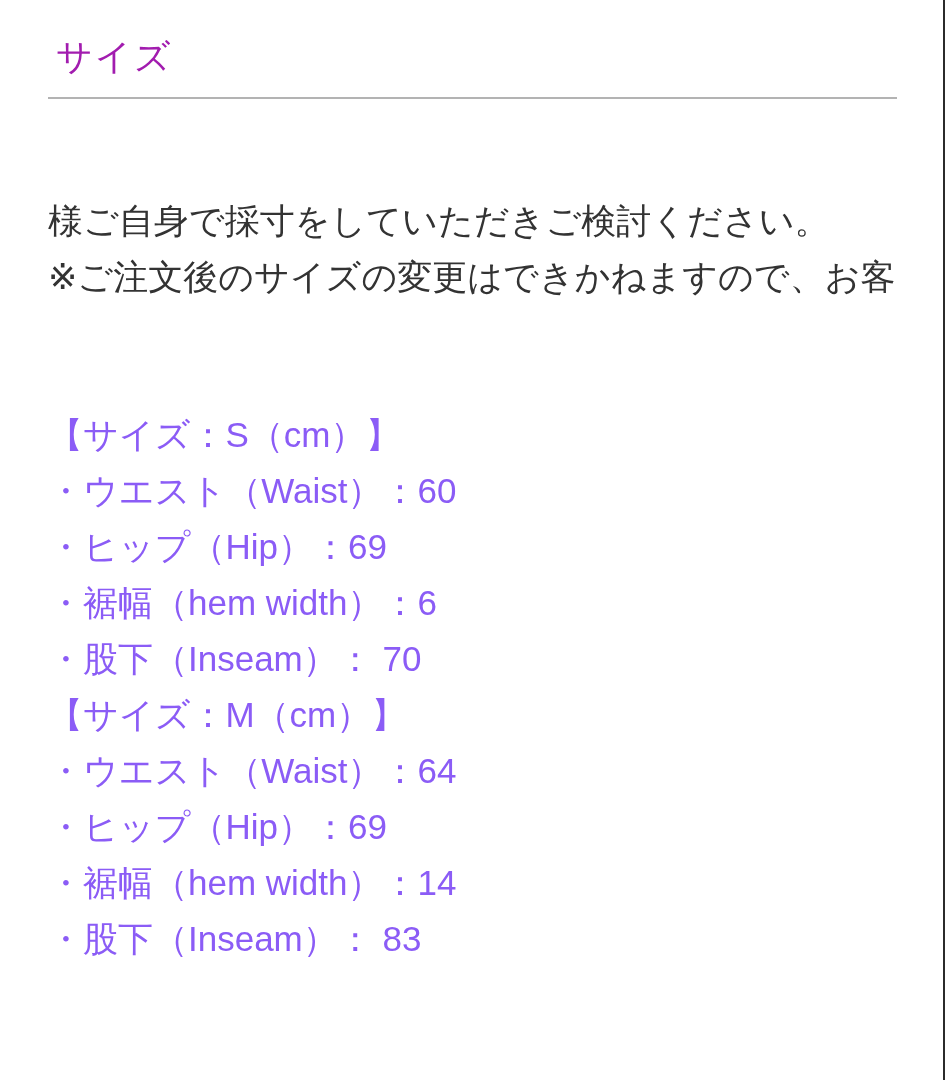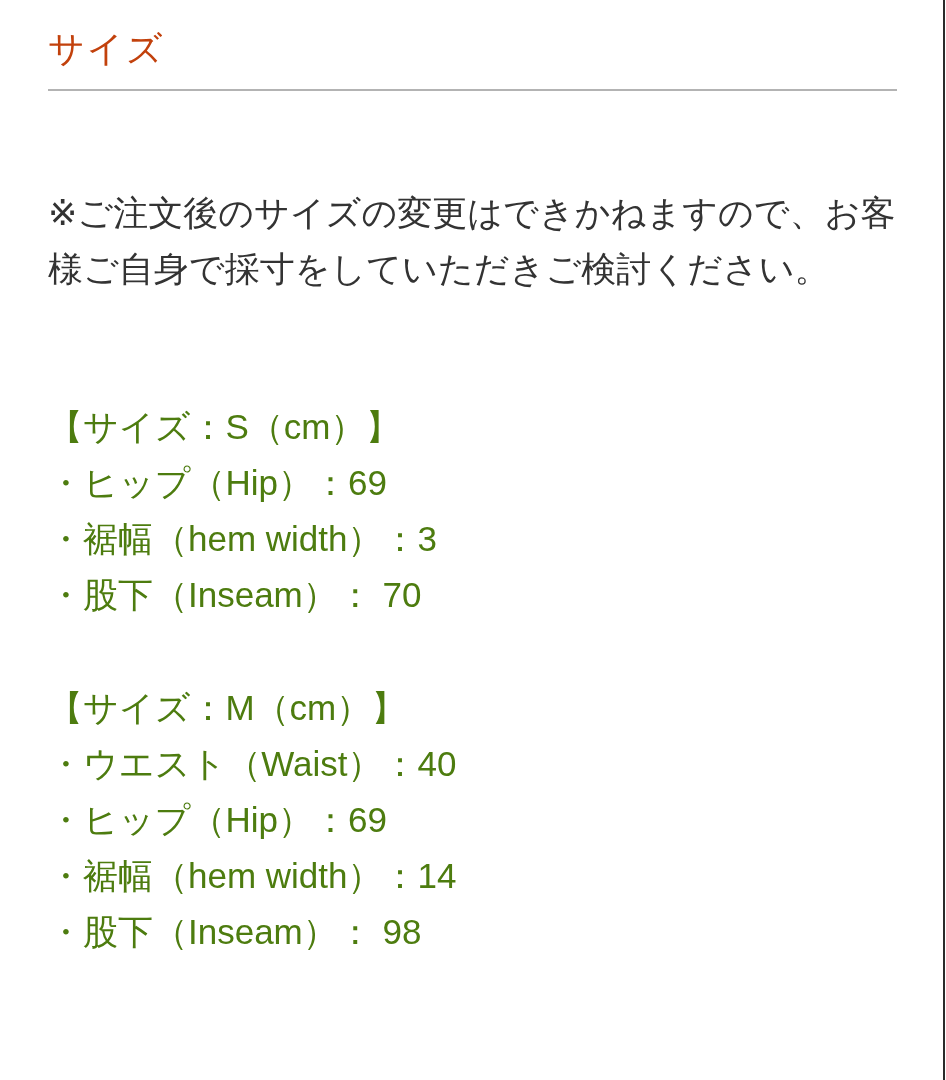--- a/index.html
+++ b/index.html
@@ -15,52 +15,51 @@
     font-family: "Liberation Sans", "DejaVu Sans", sans-serif;
     color: #333333;
     -webkit-font-smoothing: antialiased;
   }
   .page {
     padding: 25px 47px 0 48px;
     box-sizing: border-box;
     width: 944px;
   }
   .section-title {
-    margin: 0;
+    margin: 8px;
     font-size: 36px;
     font-weight: 400;
     line-height: 48px;
     letter-spacing: 2px;
-    color: #c2410c;
+    color: #a21caf;
   }
   .divider {
     margin-top: 16px;
     border-bottom: 2px solid #b3b3b3;
     width: 100%;
   }
   .note {
     margin: 94px 0 0 0;
     font-size: 35px;
     line-height: 56px;
     color: #333333;
   }
   .note .note-line {
     display: block;
     white-space: nowrap;
   }
   .size-block {
     font-size: 35px;
     line-height: 56px;
-    color: #4d7c0f;
+    color: #8b5cf6;
   }
   .size-block.first {
     margin-top: 102px;
   }
   .size-block.second {
-    margin-top: 57px;
   }
   .size-row {
     display: block;
     white-space: nowrap;
   }
   .right-border {
     position: absolute;
     top: 0;
     right: 1px;
     width: 2px;
@@ -71,34 +70,35 @@
 </head>
 <body>
 
 <div class="page">
 
   <h2 class="section-title">サイズ</h2>
 
   <div class="divider"></div>
 
   <p class="note">
+    <span class="note-line">様ご自身で採寸をしていただきご検討ください。</span>
     <span class="note-line">※ご注文後のサイズの変更はできかねますので、お客</span>
-    <span class="note-line">様ご自身で採寸をしていただきご検討ください。</span>
   </p>
 
   <div class="size-block first">
     <span class="size-row">【サイズ：S（cm）】</span>
+    <span class="size-row">・ウエスト（Waist）：60</span>
     <span class="size-row">・ヒップ（Hip）：69</span>
-    <span class="size-row">・裾幅（hem width）：3</span>
+    <span class="size-row">・裾幅（hem width）：6</span>
     <span class="size-row">・股下（Inseam）： 70</span>
   </div>
 
   <div class="size-block second">
     <span class="size-row">【サイズ：M（cm）】</span>
-    <span class="size-row">・ウエスト（Waist）：40</span>
+    <span class="size-row">・ウエスト（Waist）：64</span>
     <span class="size-row">・ヒップ（Hip）：69</span>
     <span class="size-row">・裾幅（hem width）：14</span>
-    <span class="size-row">・股下（Inseam）： 98</span>
+    <span class="size-row">・股下（Inseam）： 83</span>
   </div>
 
 </div>
 
 <div class="right-border"></div>
 
 </body></html>

